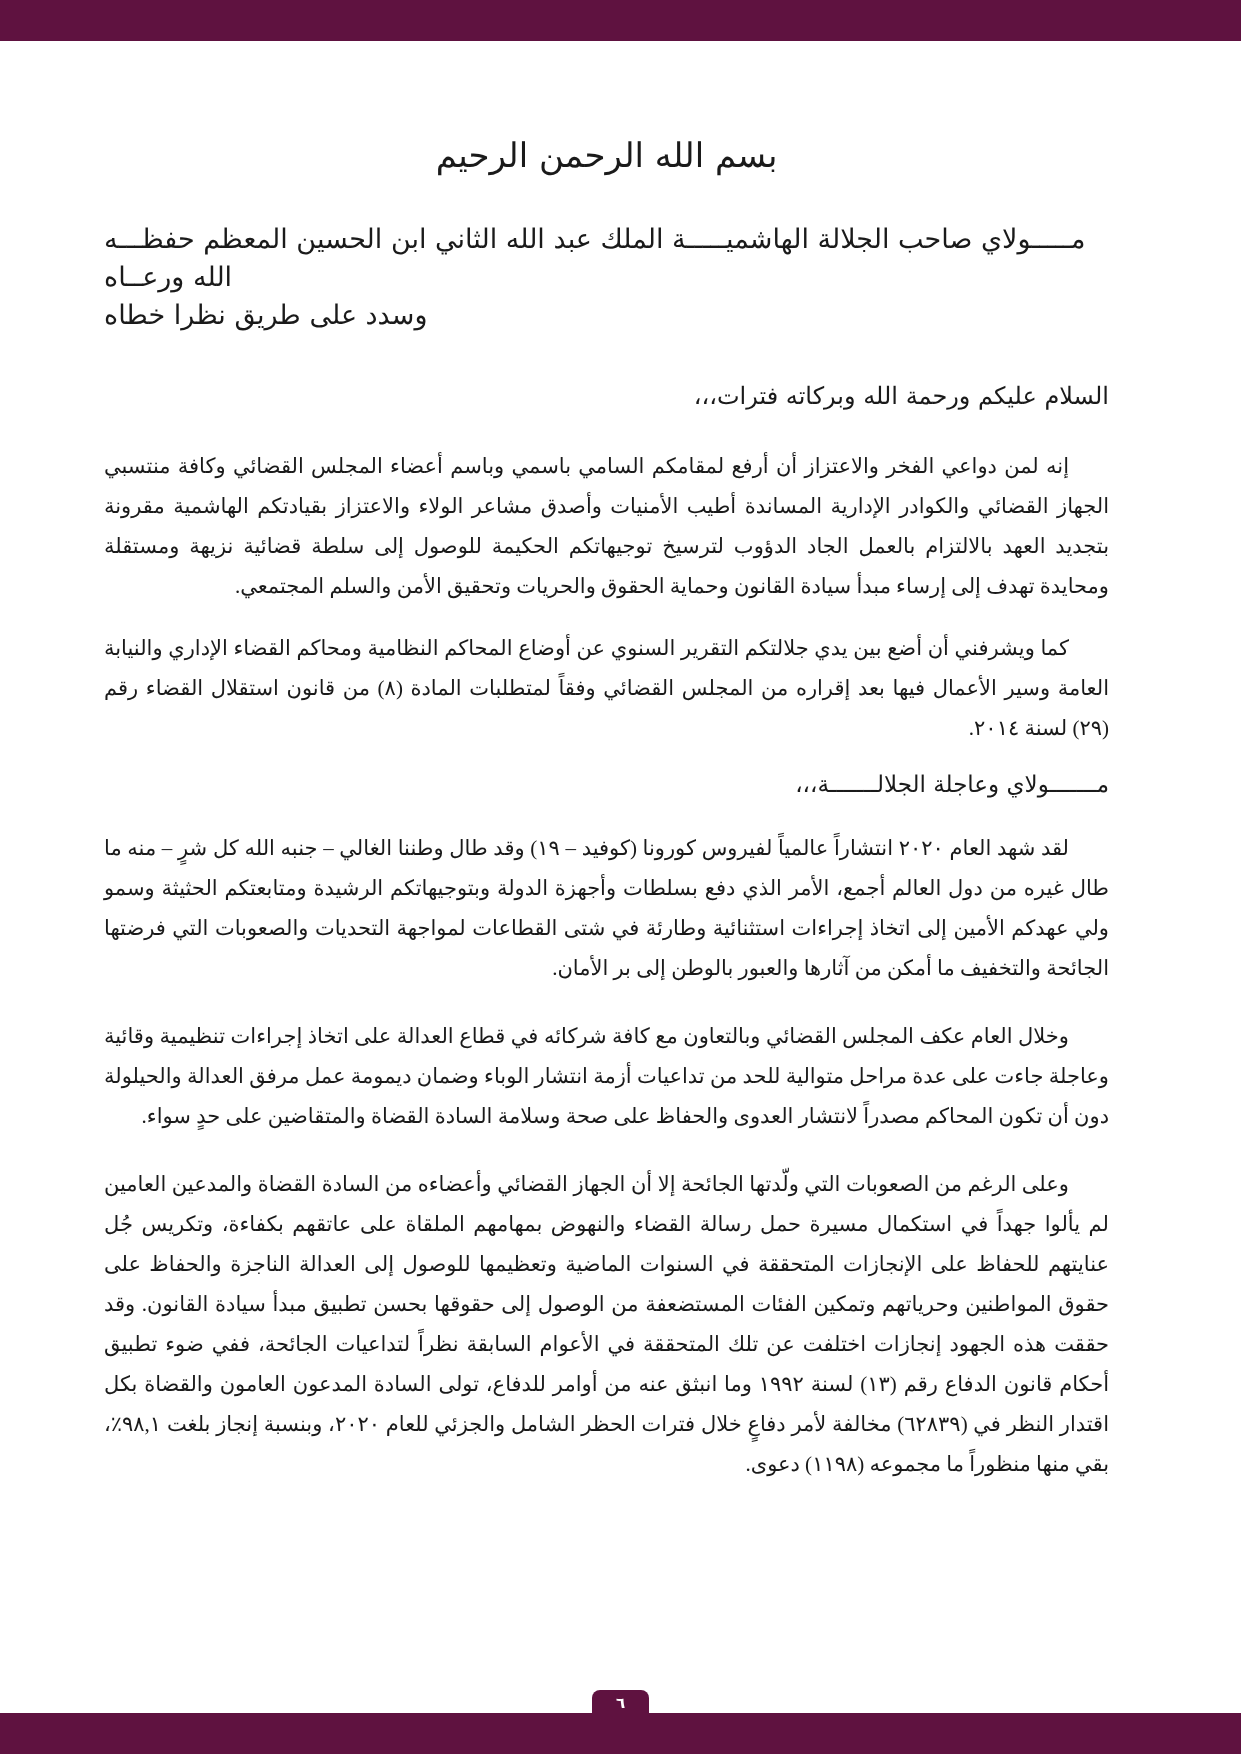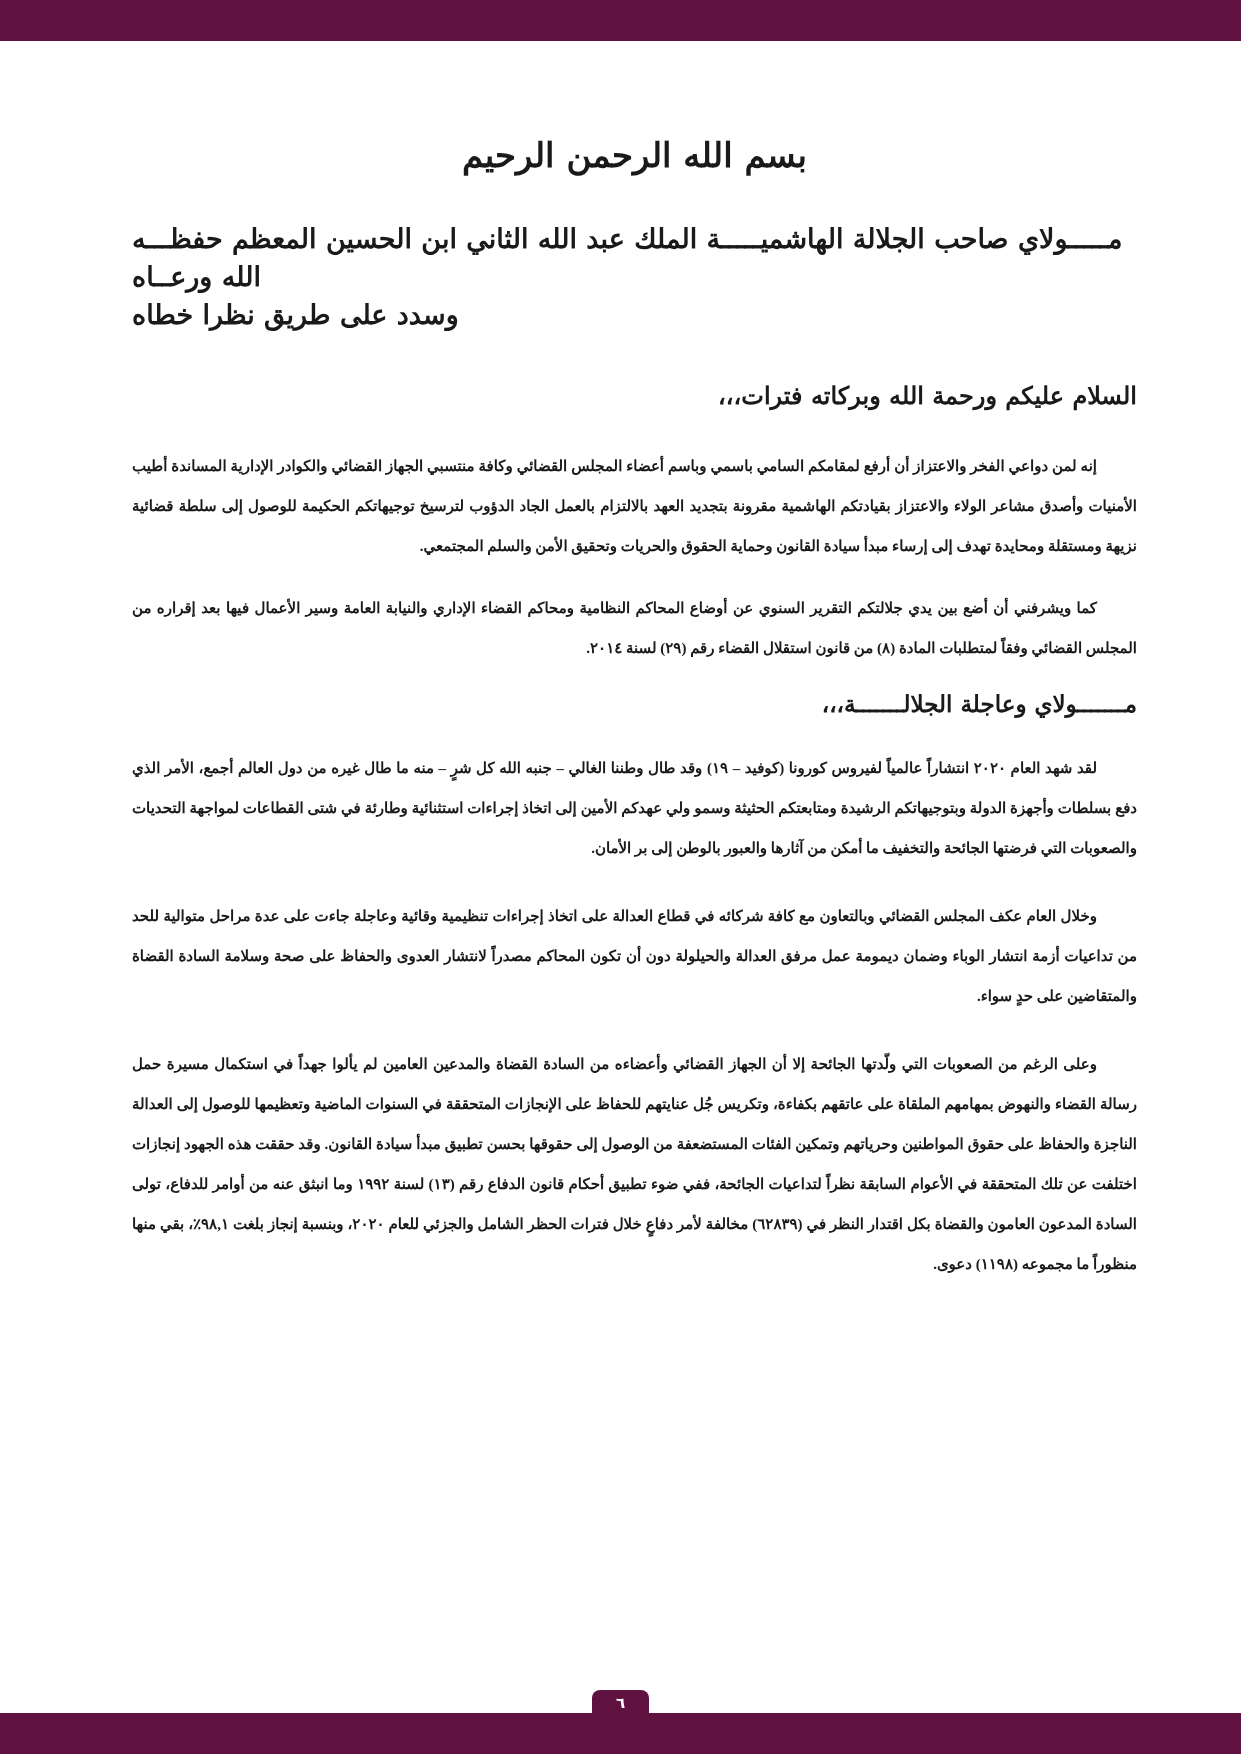--- a/index.html
+++ b/index.html
@@ -40,25 +40,24 @@
       border-radius: 8px 8px 0 0;
       color: #ffffff;
       font-family: "DejaVu Sans", sans-serif;
       font-size: 15px;
       font-weight: bold;
       text-align: center;
       line-height: 26px;
     }
     .content {
       position: absolute;
-      left: 132px;
+      left: 104px;
       top: 120px;
       width: 1005px;
       direction: rtl;
-      font-weight: bold;
     }
     .basmala {
       text-align: center;
       font-family: "DejaVu Serif", serif;
       font-size: 34px;
       line-height: 50px;
       margin: 10px 0 0 0;
       height: 60px;
     }
     .dedication {
@@ -71,21 +70,21 @@
     }
     .greeting {
       font-family: "DejaVu Serif", serif;
       font-size: 24px;
       line-height: 36px;
       margin-top: 44px;
       text-align: right;
     }
     .para {
       font-family: "Liberation Serif", "DejaVu Serif", serif;
-      font-size: 15px;
+      font-size: 21px;
       line-height: 40px;
       text-align: justify;
       text-align-last: right;
       text-indent: 40px;
       margin: 0;
     }
     .p1 { margin-top: 32px; }
     .p2 { margin-top: 22px; }
     .salutation {
       font-family: "DejaVu Serif", serif;

